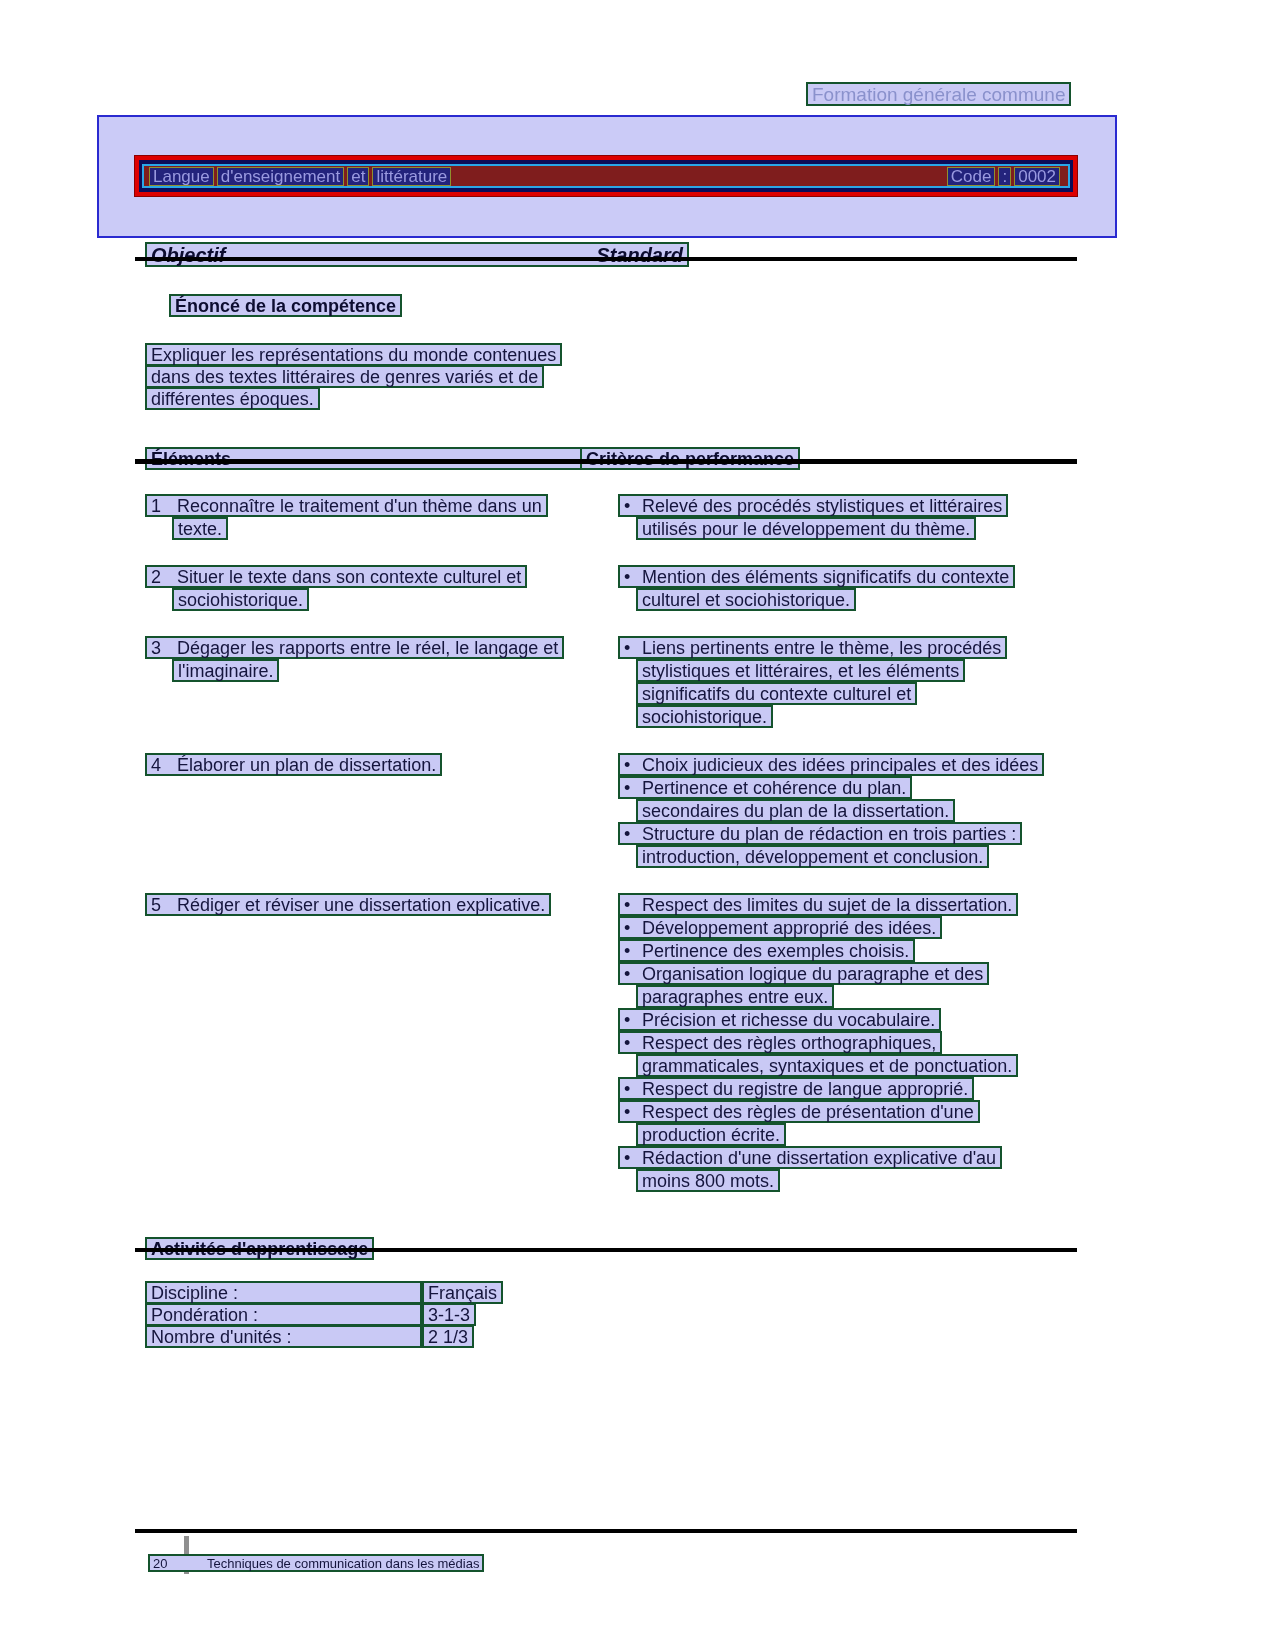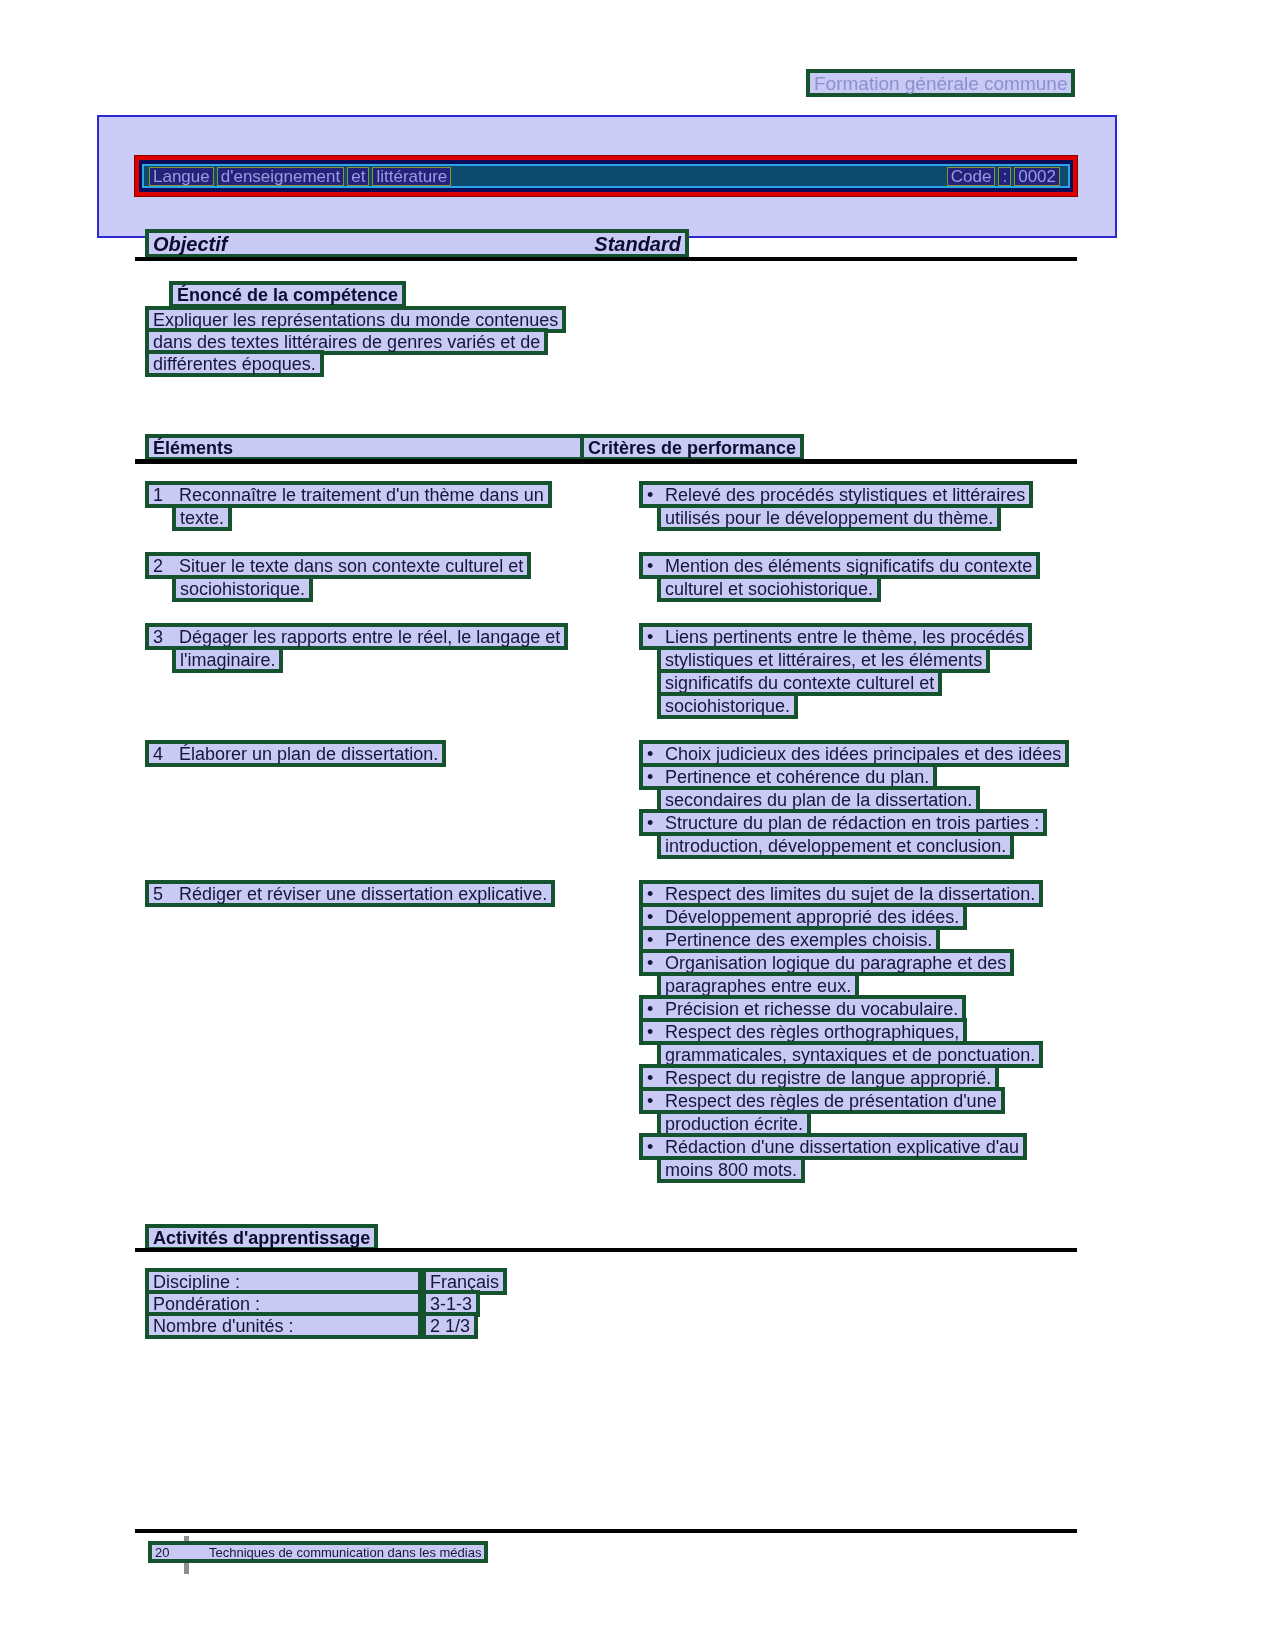--- a/index.html
+++ b/index.html
@@ -1,62 +1,62 @@
 <!DOCTYPE html>
 <html><head>
 <meta charset="utf-8">
 <style>
   html,body{margin:0;padding:0;background:#ffffff;}
   .page{position:relative;width:1275px;height:1651px;background:#ffffff;
         font-family:"Liberation Sans",sans-serif;color:#15153d;overflow:hidden;}
 
   
-  .hl{display:inline-block;background:#c9c9f5;border:4px solid #14532d;
+  .hl{display:inline-block;background:#c9c9f5;border:2px solid #14532d;
       padding:1px 4px 0 4px;font-size:18px;line-height:18px;white-space:nowrap;
-      box-sizing:border-box;}
+      box-sizing:border-box;margin-top:13px;}
 
   .tline{height:23px;}
   .arow{height:22px;}
 
   
   .toplabel{position:absolute;left:806px;top:69px;}
   .toplabel .hl{color:#8a91cc;font-size:19px;line-height:19px;}
 
   
   .outerbox{position:absolute;left:97px;top:115px;width:1016px;height:119px;
             background:#cbcbf7;border:2px solid #2a2ad0;}
   .navybar{position:absolute;left:36px;top:39px;width:942px;height:40px;
            background:#0c0c58;border:4px solid #dd0000;box-shadow:0 0 0 1px #8c0000;
            box-sizing:border-box;display:flex;align-items:center;}
-  .navystrip{flex:1;margin:0 3px;height:24px;border:2px solid #2aa6e8;background:#0c4a6e;
+  .navystrip{flex:1;margin:0 3px;height:24px;border:2px solid #2aa6e8;background:#7f1d1d;
              display:flex;align-items:center;justify-content:space-between;
              padding:0 5px;box-sizing:border-box;gap:19px;}
   .bgroup{display:flex;align-items:center;}
   .bword{display:inline-block;border:1px solid #90902e;background:#23237c;color:#9a9ae0;
          font-size:17px;line-height:17px;padding:0 3px;margin-right:3px;white-space:nowrap;}
 
   
   .objrow{position:absolute;left:145px;top:229px;}
   .objrow .hl{width:544px;display:flex;justify-content:space-between;
               font-weight:bold;font-style:italic;font-size:20px;line-height:20px;color:#0d0d30;}
 
   .rule{position:absolute;left:135px;width:942px;background:#000000;}
 
   .hd .hl{font-weight:bold;color:#0d0d30;}
 
   .competence-h{position:absolute;left:145px;top:281px;padding-left:24px;}
-  .competence-p{position:absolute;left:145px;top:306px;}
+  .competence-p{position:absolute;left:145px;top:330px;}
   .competence-p .tline{height:22px;}
 
   .elem-headers{position:absolute;left:145px;top:434px;display:flex;}
   .elem-headers .lefthd{width:430px;margin-right:5px;}
   .elem-headers .lefthd .hl{width:464px;}
 
   .rows{position:absolute;left:135px;top:481px;width:1000px;}
-  .row{display:flex;margin-bottom:25px;gap:21px;}
+  .row{display:flex;margin-bottom:25px;}
   .cell-left{width:479px;padding-left:10px;box-sizing:border-box;}
   .cell-right{flex:1;padding-left:4px;}
   .num{display:inline-block;width:26px;}
   .bullet{display:inline-block;width:18px;}
   .indent-l{padding-left:27px;}
   .indent-r{padding-left:18px;}
 
   .activities-h{position:absolute;left:145px;top:1224px;}
   .activities-rows{position:absolute;left:145px;top:1268px;}
   .alabel{width:277px;}

